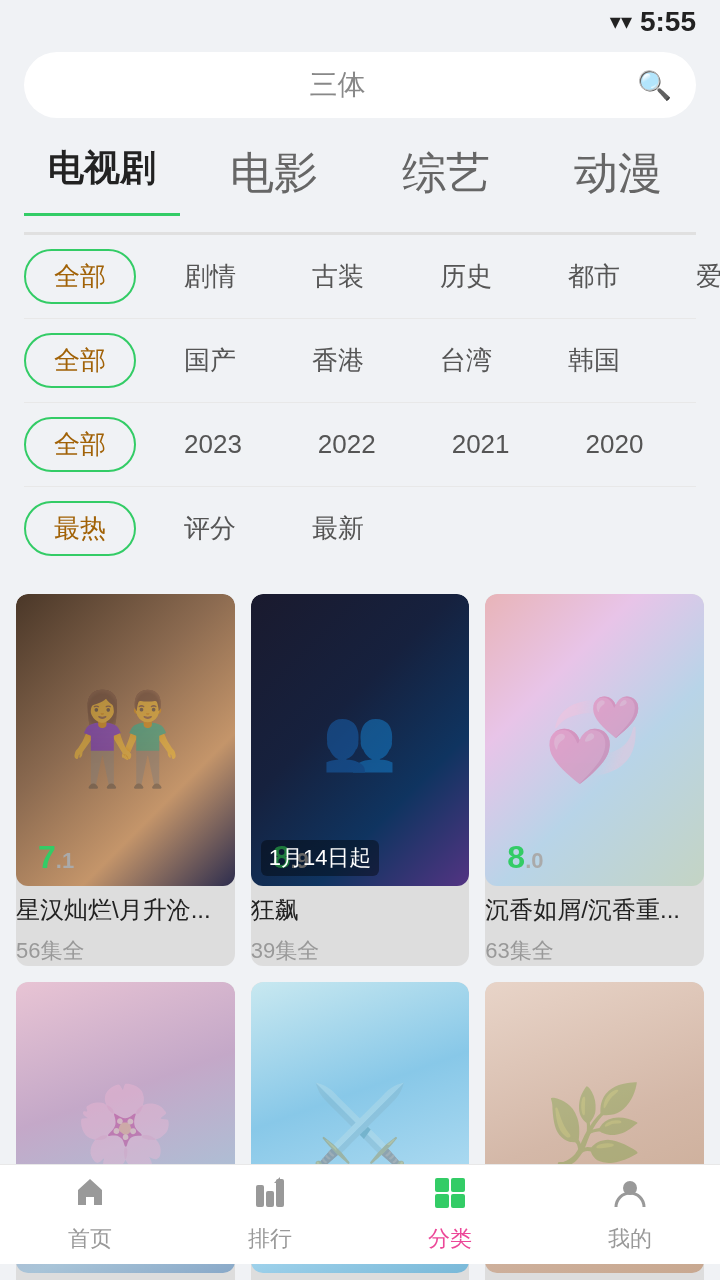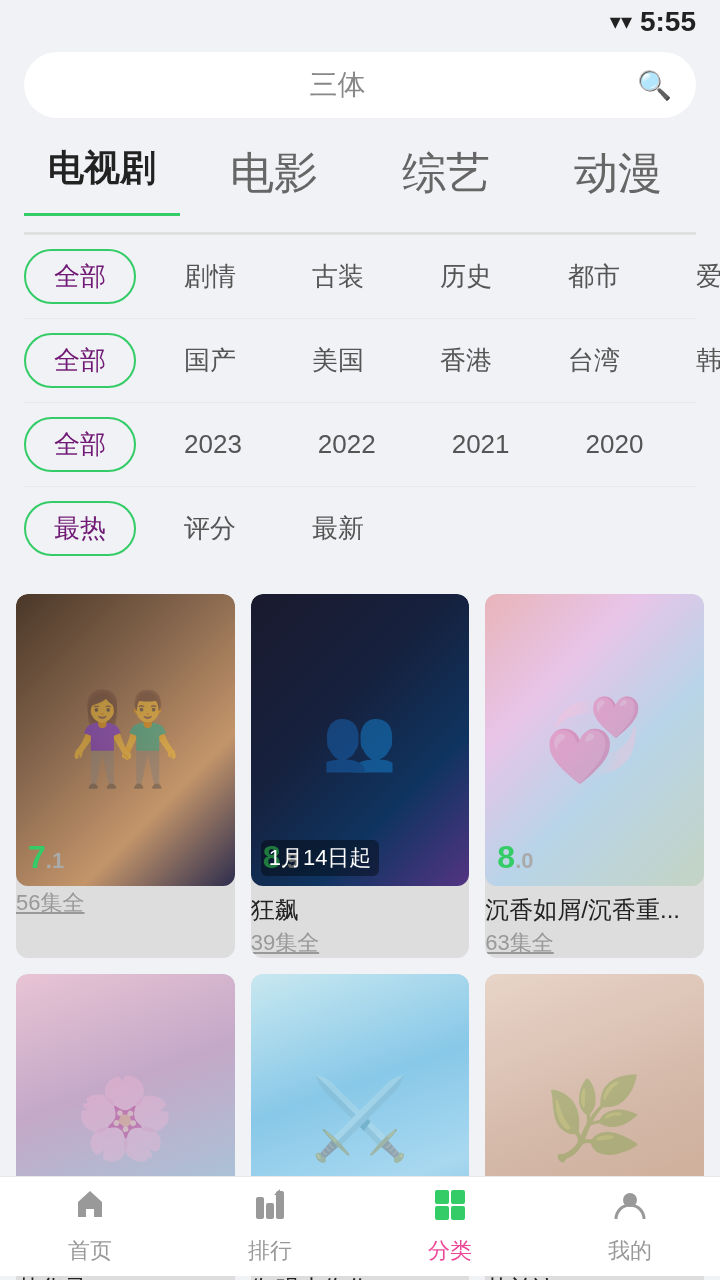--- a/index.html
+++ b/index.html
@@ -93,21 +93,21 @@
     .filter-chip {
       font-size: 26px;
       color: #555;
       padding: 10px 28px;
       border-radius: 30px;
       cursor: pointer;
       white-space: nowrap;
       margin-right: 20px;
     }
     .filter-chip.active {
-      color: #701a75;
+      color: #a16207;
       border: 2px solid #33cc66;
       border-radius: 30px;
       padding: 8px 28px;
     }
 
     
     .divider {
       height: 1px;
       background: #e8e8e8;
       margin: 0 24px;
@@ -139,21 +139,21 @@
     .poster-1 { background: linear-gradient(135deg, #4a3728 0%, #8b6a50 40%, #c4956a 70%, #2d2d4e 100%); }
     .poster-2 { background: linear-gradient(135deg, #1a1a2e 0%, #16213e 40%, #0f3460 70%, #533483 100%); }
     .poster-3 { background: linear-gradient(135deg, #e8b4b8 0%, #e8c4e8 30%, #b8d4e8 60%, #c4d4c4 100%); }
     .poster-4 { background: linear-gradient(160deg, #e8c4d4 0%, #c4a8c8 40%, #a8c4d8 80%, #88a8c8 100%); }
     .poster-5 { background: linear-gradient(160deg, #c8e8f0 0%, #88c8e8 40%, #a8d8f0 70%, #78b8d8 100%); }
     .poster-6 { background: linear-gradient(160deg, #e8d4c8 0%, #d4b8a8 50%, #c8a890 100%); }
 
     .rating-badge {
       position: absolute;
       bottom: 10px;
-      left: 12px;
+      left: 22px;
       font-size: 30px;
       font-weight: 700;
     }
     .date-badge {
       position: absolute;
       bottom: 10px;
       left: 10px;
       font-size: 22px;
       color: #fff;
       background: rgba(0,0,0,0.4);
@@ -165,28 +165,27 @@
       font-size: 24px;
       color: #222;
       margin-top: 8px;
       white-space: nowrap;
       overflow: hidden;
       text-overflow: ellipsis;
     }
     .media-meta {
       font-size: 22px;
       color: #999;
-      margin-top: 2px;
-      text-decoration: underline;
+      margin-top: 10px;
     }
 
     
     .bottom-nav {
       position: fixed;
-      bottom: 4px;
+      bottom: 16px;
       left: 0;
       width: 720px;
       height: 100px;
       background: #fff;
       display: flex;
       align-items: center;
       border-top: 1px solid #e8e8e8;
     }
     .nav-item {
       flex: 1;
@@ -241,21 +240,20 @@
     <div class="filter-chip">古装</div>
     <div class="filter-chip">历史</div>
     <div class="filter-chip">都市</div>
     <div class="filter-chip">爱情</div>
   </div>
   <div class="divider"></div>
 
   <div class="filter-row">
     <div class="filter-chip active">全部</div>
     <div class="filter-chip">国产</div>
-    <div class="filter-chip">美国</div>
     <div class="filter-chip">香港</div>
     <div class="filter-chip">台湾</div>
     <div class="filter-chip">韩国</div>
   </div>
   <div class="divider"></div>
 
   <div class="filter-row">
     <div class="filter-chip active">全部</div>
     <div class="filter-chip">2023</div>
     <div class="filter-chip">2022</div>
@@ -278,20 +276,21 @@
     <div class="media-thumb poster-1">
       <div style="width:100%;height:100%;display:flex;align-items:center;justify-content:center;">
         <div style="display:flex;flex-direction:column;align-items:center;opacity:0.4;color:#fff;">
           <span style="font-size:90px;">👫</span>
         </div>
       </div>
       <div class="rating-badge">
         <span style="color:#33cc66;font-size:32px;font-weight:700;">7</span><span style="color:#aaa;font-size:22px;">.1</span>
       </div>
     </div>
+    <div class="media-title">星汉灿烂\月升沧...</div>
     <div class="media-meta">56集全</div>
   </div>
 
   <div class="media-card">
     <div class="media-thumb poster-2">
       <div style="width:100%;height:100%;display:flex;align-items:center;justify-content:center;">
         <div style="display:flex;flex-direction:column;align-items:center;opacity:0.4;color:#fff;">
           <span style="font-size:60px;">👥</span>
         </div>
       </div>

